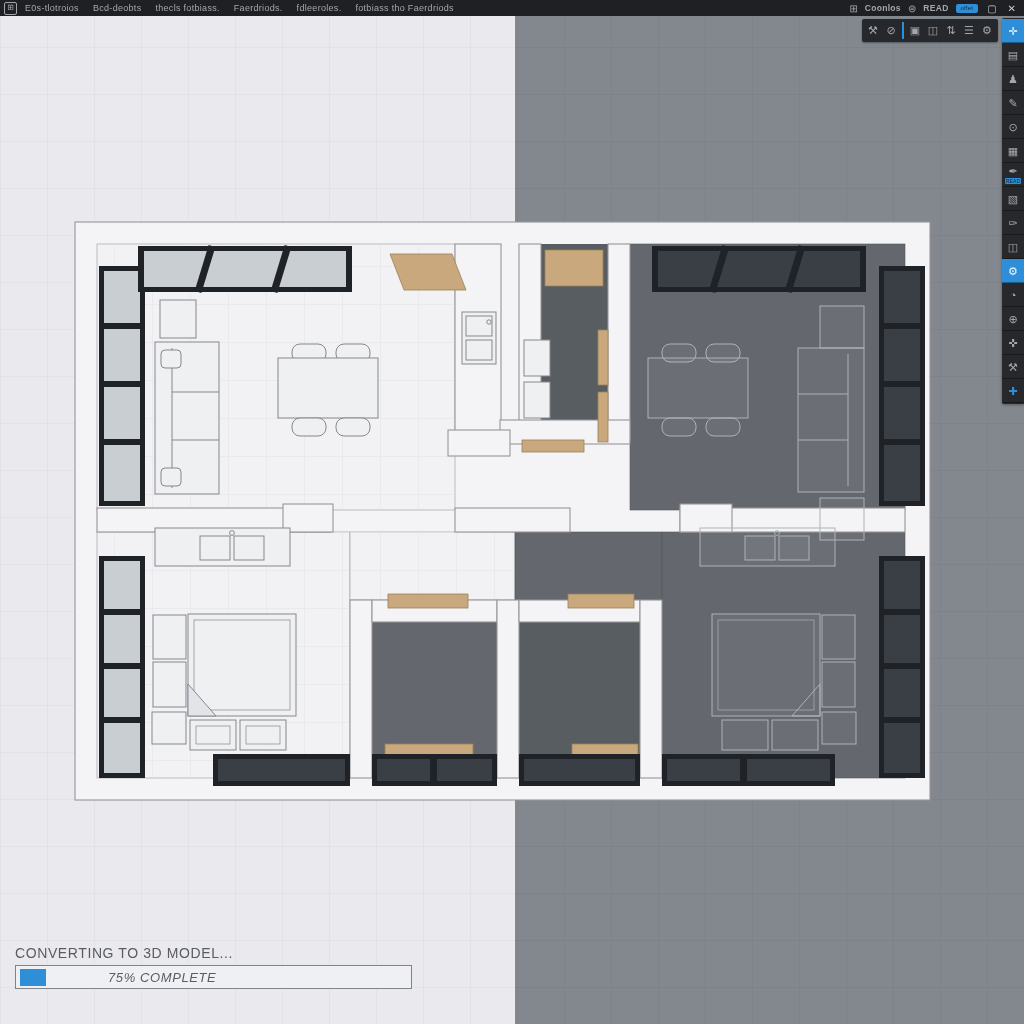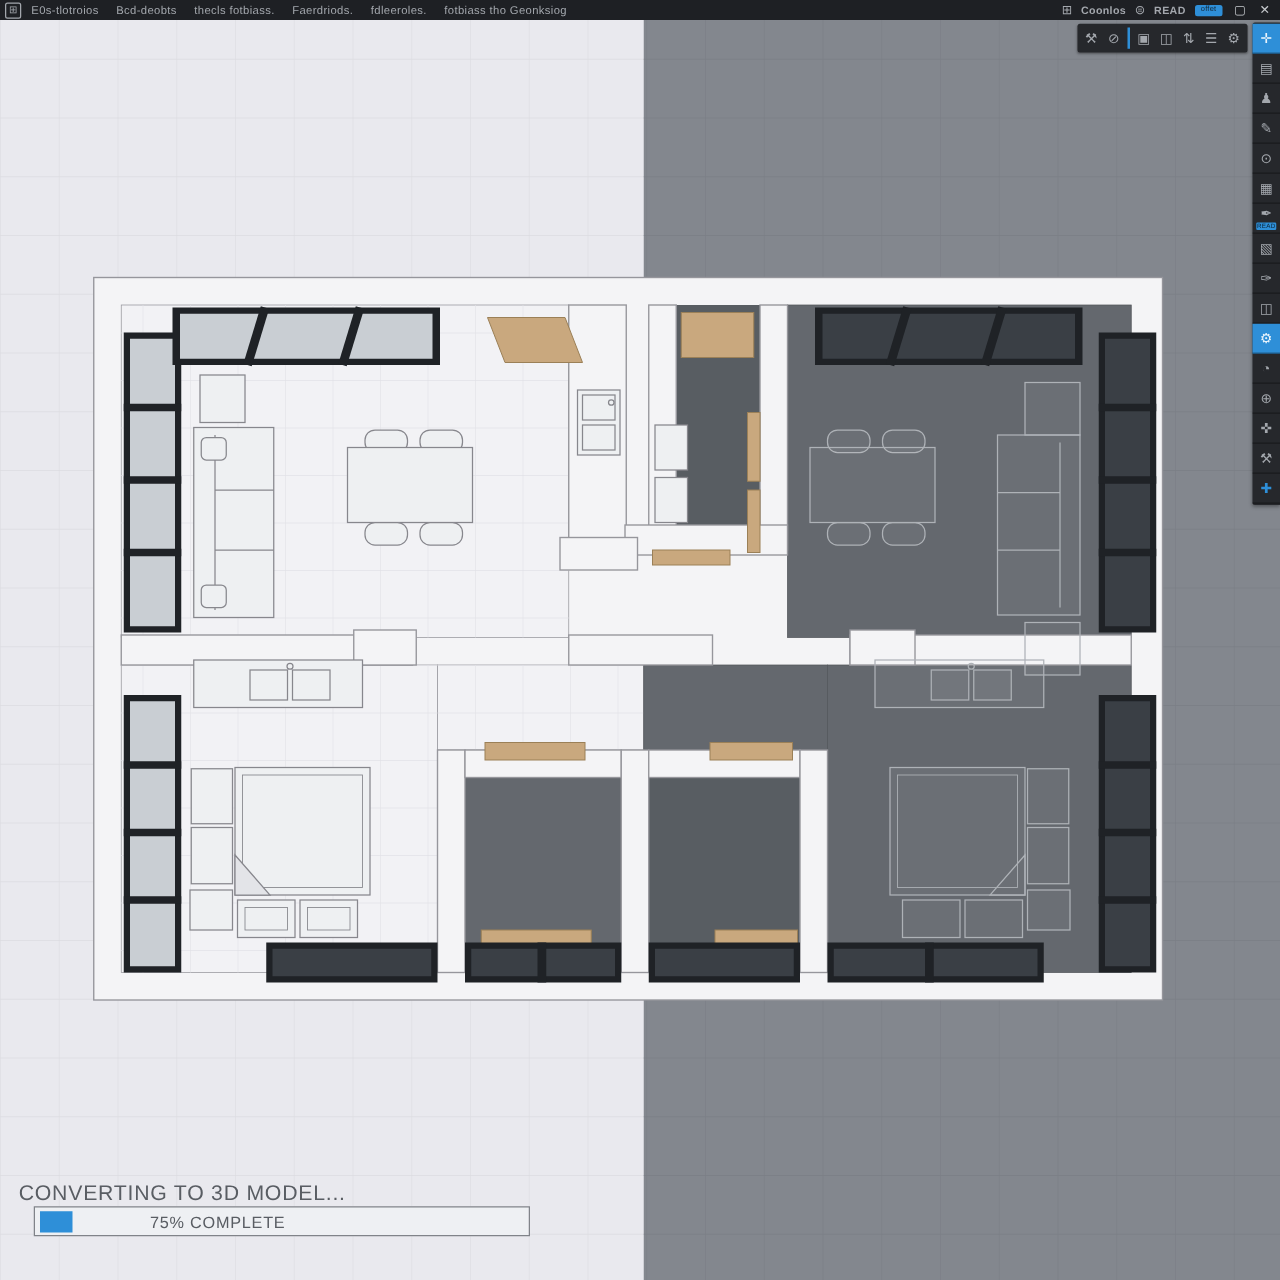--- a/index.html
+++ b/index.html
@@ -66,43 +66,43 @@
   .glassD{fill:var(--glassDark);}
   .wood{fill:var(--wood);stroke:#9b8057;stroke-width:.8;}
   .furn{fill:var(--furn);stroke:var(--furnStroke);stroke-width:1;}
   .wire{fill:rgba(255,255,255,.05);stroke:var(--wire);stroke-width:1;}
   .glineL{fill:none;stroke:var(--gridLeft);stroke-width:1;}
   .glineR{fill:none;stroke:var(--gridRight);stroke-width:1;}
   .tline{fill:none;stroke:var(--tileLine);stroke-width:1;}
   
   .status-msg{
     position:absolute;left:15px;top:945px;z-index:20;
-    font-size:17px;letter-spacing:.6px;color:var(--statusText);text-align:center;
+    font-size:14px;letter-spacing:.6px;color:var(--statusText);text-align:center;
   }
   .progress{
-    position:absolute;left:27px;top:965px;width:395px;height:22px;z-index:20;
+    position:absolute;left:15px;top:965px;width:395px;height:22px;z-index:20;
     border:1.5px solid var(--barBorder);background:var(--barBg);
-    display:flex;align-items:center;
+    display:flex;align-items:center;font-style:italic;
   }
   .progress .fill{width:26px;height:17px;margin-left:4px;background:var(--accent);}
   .progress .plabel{
     font-size:13px;letter-spacing:.6px;color:var(--statusText);margin-left:62px;
   }
 </style>
 </head>
 <body>
 
 <div class="titlebar">
   <div class="appicon">⊞</div>
   <span class="menu-item">E0s-tlotroios</span>
   <span class="menu-item">Bcd-deobts</span>
   <span class="menu-item">thecls fotbiass.</span>
   <span class="menu-item">Faerdriods.</span>
   <span class="menu-item">fdleeroles.</span>
-  <span class="menu-item">fotbiass tho Geonksiog</span>
+  <span class="menu-item">fotbiass tho Faerdriods</span>
   <div class="tb-right">
     <span class="glyph">⊞</span>
     <span class="lbl">Coonlos</span>
     <span class="glyph">⊜</span>
     <span class="lbl">READ</span>
     <span class="pill">offet</span>
     <span class="winbtn">▢</span>
     <span class="winbtn">✕</span>
   </div>
 </div>

